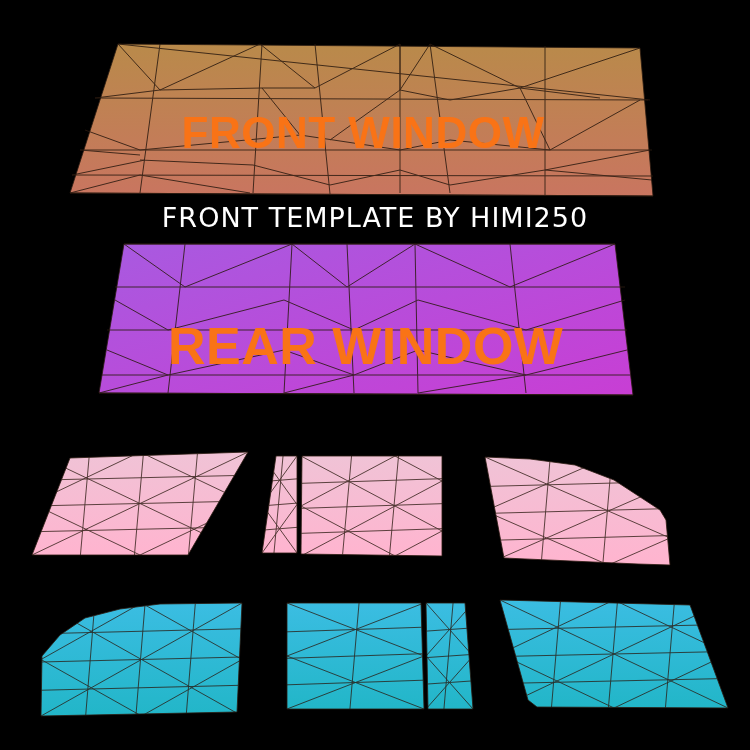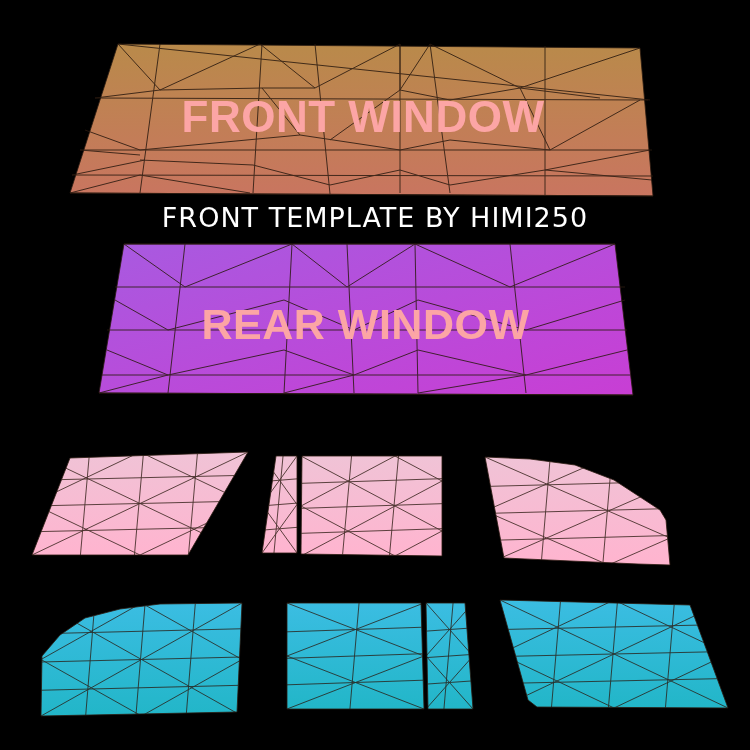--- a/index.html
+++ b/index.html
@@ -1,21 +1,21 @@
 <!DOCTYPE html>
 <html><head>
 <meta charset="utf-8">
 <style>
   html, body { margin:0; padding:0; background:#000; }
   body { width:750px; height:750px; position:relative; overflow:hidden; }
   #stage { position:absolute; left:0; top:0; width:750px; height:750px; }
   .label-big {
     position:absolute; font-family:"Liberation Sans", sans-serif; font-weight:bold;
-    color:#fca5a5; font-size:40px; letter-spacing:0.5px; white-space:nowrap;
-    text-align:center; transform-origin:center;
+    color:#f97316; font-size:40px; letter-spacing:0.5px; white-space:nowrap;
+    text-align:center; transform-origin:center;margin-top:16px;
   }
   .subtitle {
     position:absolute; left:0; width:750px; top:202px; text-align:center;
     font-family:"DejaVu Sans", sans-serif; color:#fff; font-size:27px;
     letter-spacing:1px; white-space:nowrap;
   }
 </style>
 </head>
 <body>
 
@@ -99,13 +99,13 @@
       <g clip-path="url(#clip-side-window-rear-quarter-cyan)">
         <path d="M480,630 L748,624 M480,657 L748,651 M480,684 L748,678 M561,595 L551,713 M618,595 L608,713 M675,595 L665,713 M500,600 L557,627 M614,600 L557,627 M614,600 L671,627 M728,600 L671,627 M557,627 L500,654 M557,627 L614,654 M671,627 L614,654 M671,627 L728,654 M500,654 L557,681 M614,654 L557,681 M614,654 L671,681 M728,654 L671,681 M557,681 L500,708 M557,681 L614,708 M671,681 L614,708 M671,681 L728,708 " fill="none" stroke="#2a1a10" stroke-width="0.9"></path>
       </g>
       <path d="M118,44 L650,100 M95,98 L648,100 M80,150 L652,150 M72,175 L653,176 M70,193 L653,196 M160,44 L140,193 M262,44 L253,193 M315,44 L330,194 M400,44 L400,193 M430,44 L450,193 M545,46 L545,195 M118,44 L160,90 L260,44 M260,44 L315,88 M315,88 L400,44 M400,44 L400,90 M430,44 L400,90 M430,44 L520,88 L640,48 M520,88 L600,98 M95,98 L160,90 L262,88 L315,88 M262,88 L300,135 M330,140 L400,90 M400,90 L450,100 M450,100 L520,88 M520,88 L550,150 M640,100 L550,150 M85,130 L140,150 L300,135 M300,135 L400,150 M400,150 L450,140 M450,140 L550,150 M80,150 L140,155 M140,160 L253,165 M253,165 L330,185 M330,185 L400,170 M400,170 L450,185 M450,185 L545,170 M545,170 L650,150 M72,175 L145,160 M545,170 L652,180 M70,193 L140,175 L250,193"></path>
       <path d="M124,244 L615,244 M115,287 L625,287 M107,330 L627,330 M102,375 L630,375 M99,393 L633,395 M185,244 L168,393 M292,244 L284,393 M347,244 L354,393 M415,244 L418,393 M510,244 L526,393 M124,244 L185,287 M185,287 L292,244 M292,244 L347,287 M347,287 L415,244 M415,244 L510,287 M510,287 L615,244 M115,300 L168,330 M168,330 L284,300 M284,300 L354,330 M354,330 L418,300 M418,300 L526,330 M526,330 L625,300 M107,350 L168,375 M168,375 L284,350 M284,350 L354,375 M354,375 L418,350 M418,350 L526,375 M526,375 L627,350 M99,393 L168,375 M284,393 L354,375 M418,393 L526,375"></path>
     </g>
 </svg>
 
 <div class="label-big" style="left:148px; top:92px; width:430px; font-size:44px;">FRONT WINDOW</div>
 <div class="subtitle">FRONT TEMPLATE BY HIMI250</div>
-<div class="label-big" style="left:168px; top:300px; width:395px; font-size:43px;">REAR WINDOW</div>
+<div class="label-big" style="left:168px; top:300px; width:395px; font-size:52px;">REAR WINDOW</div>
 
 </body></html>

